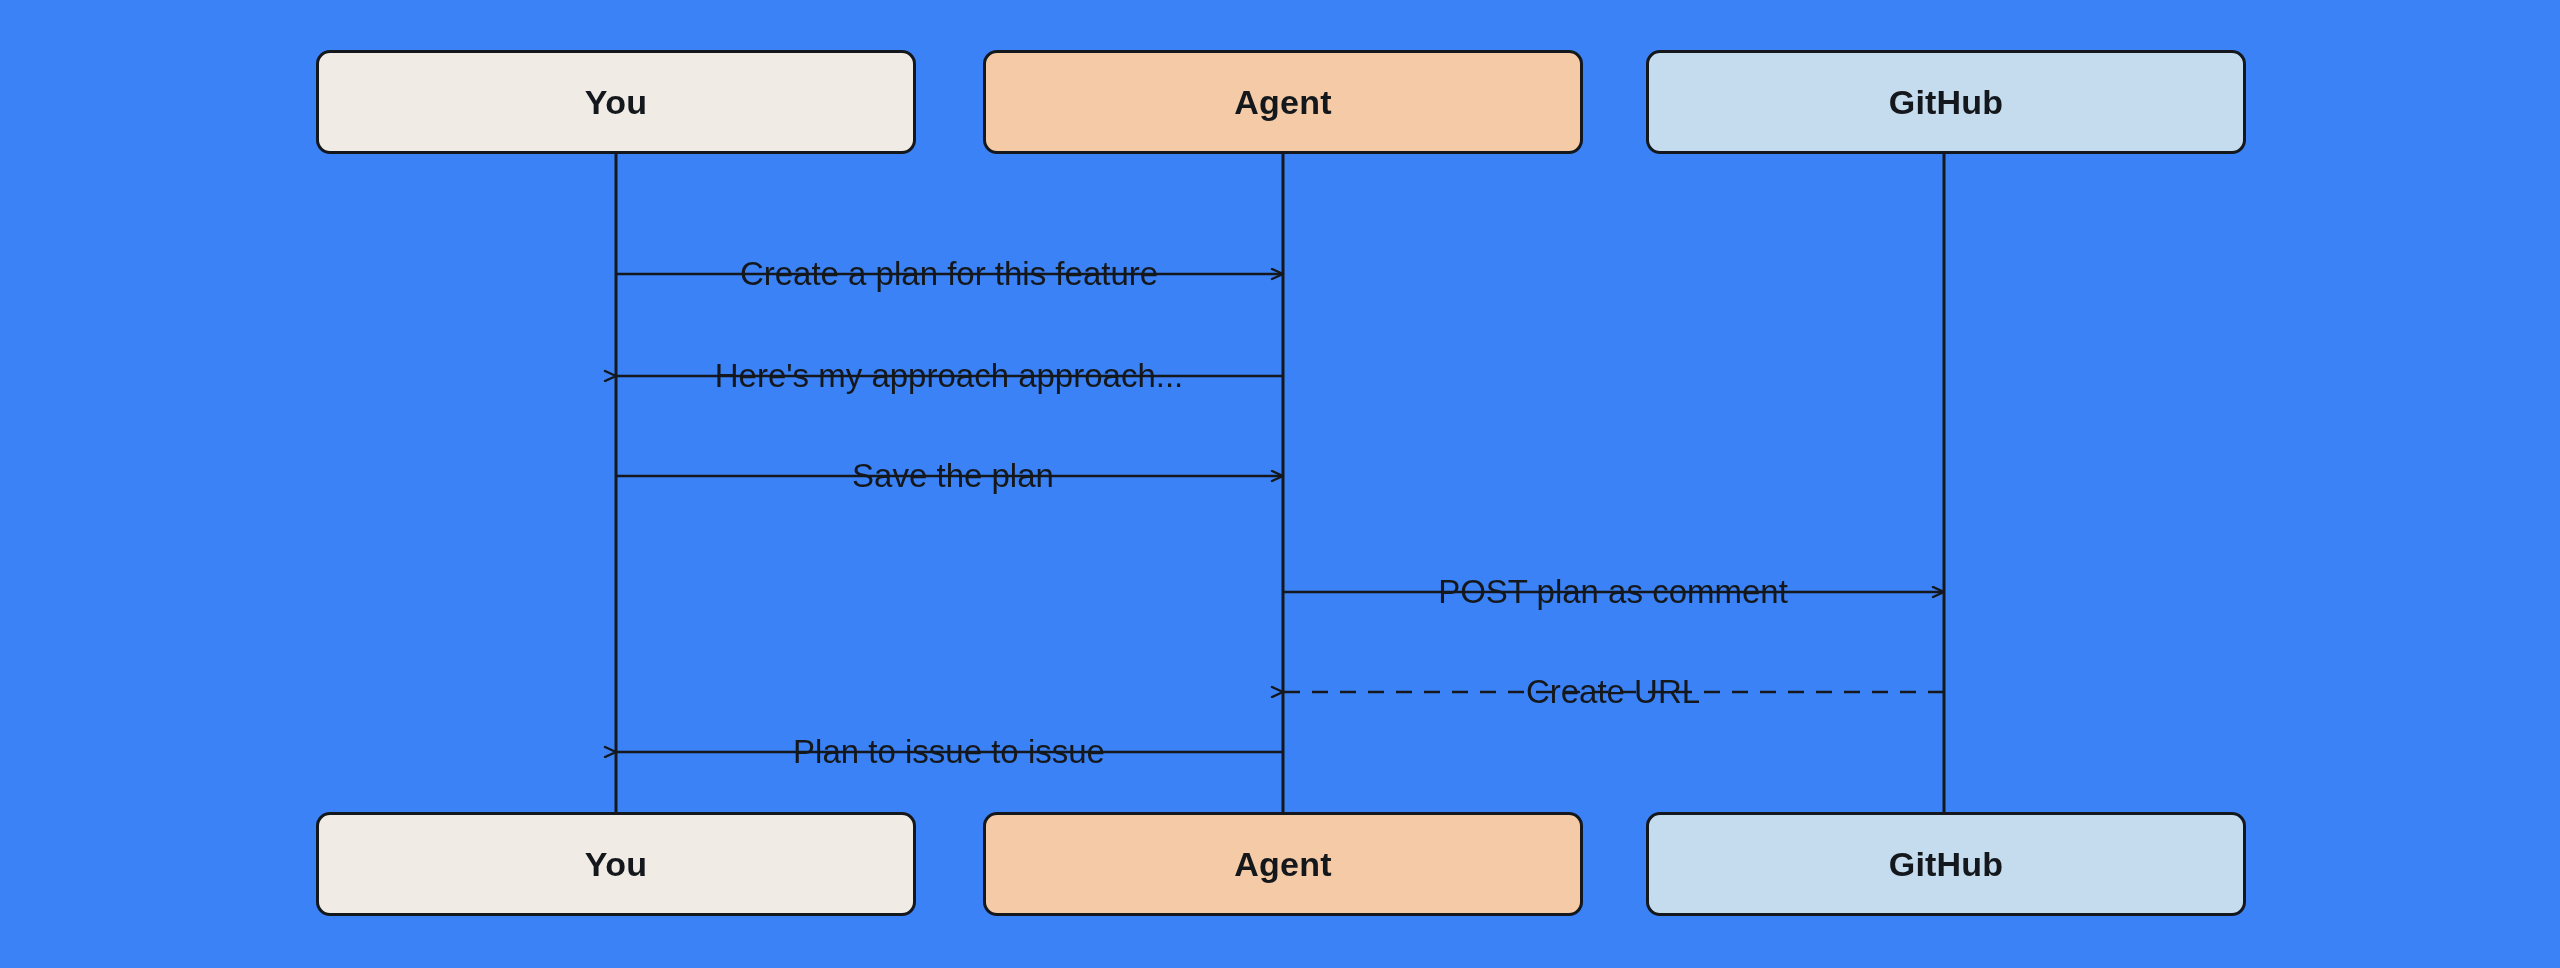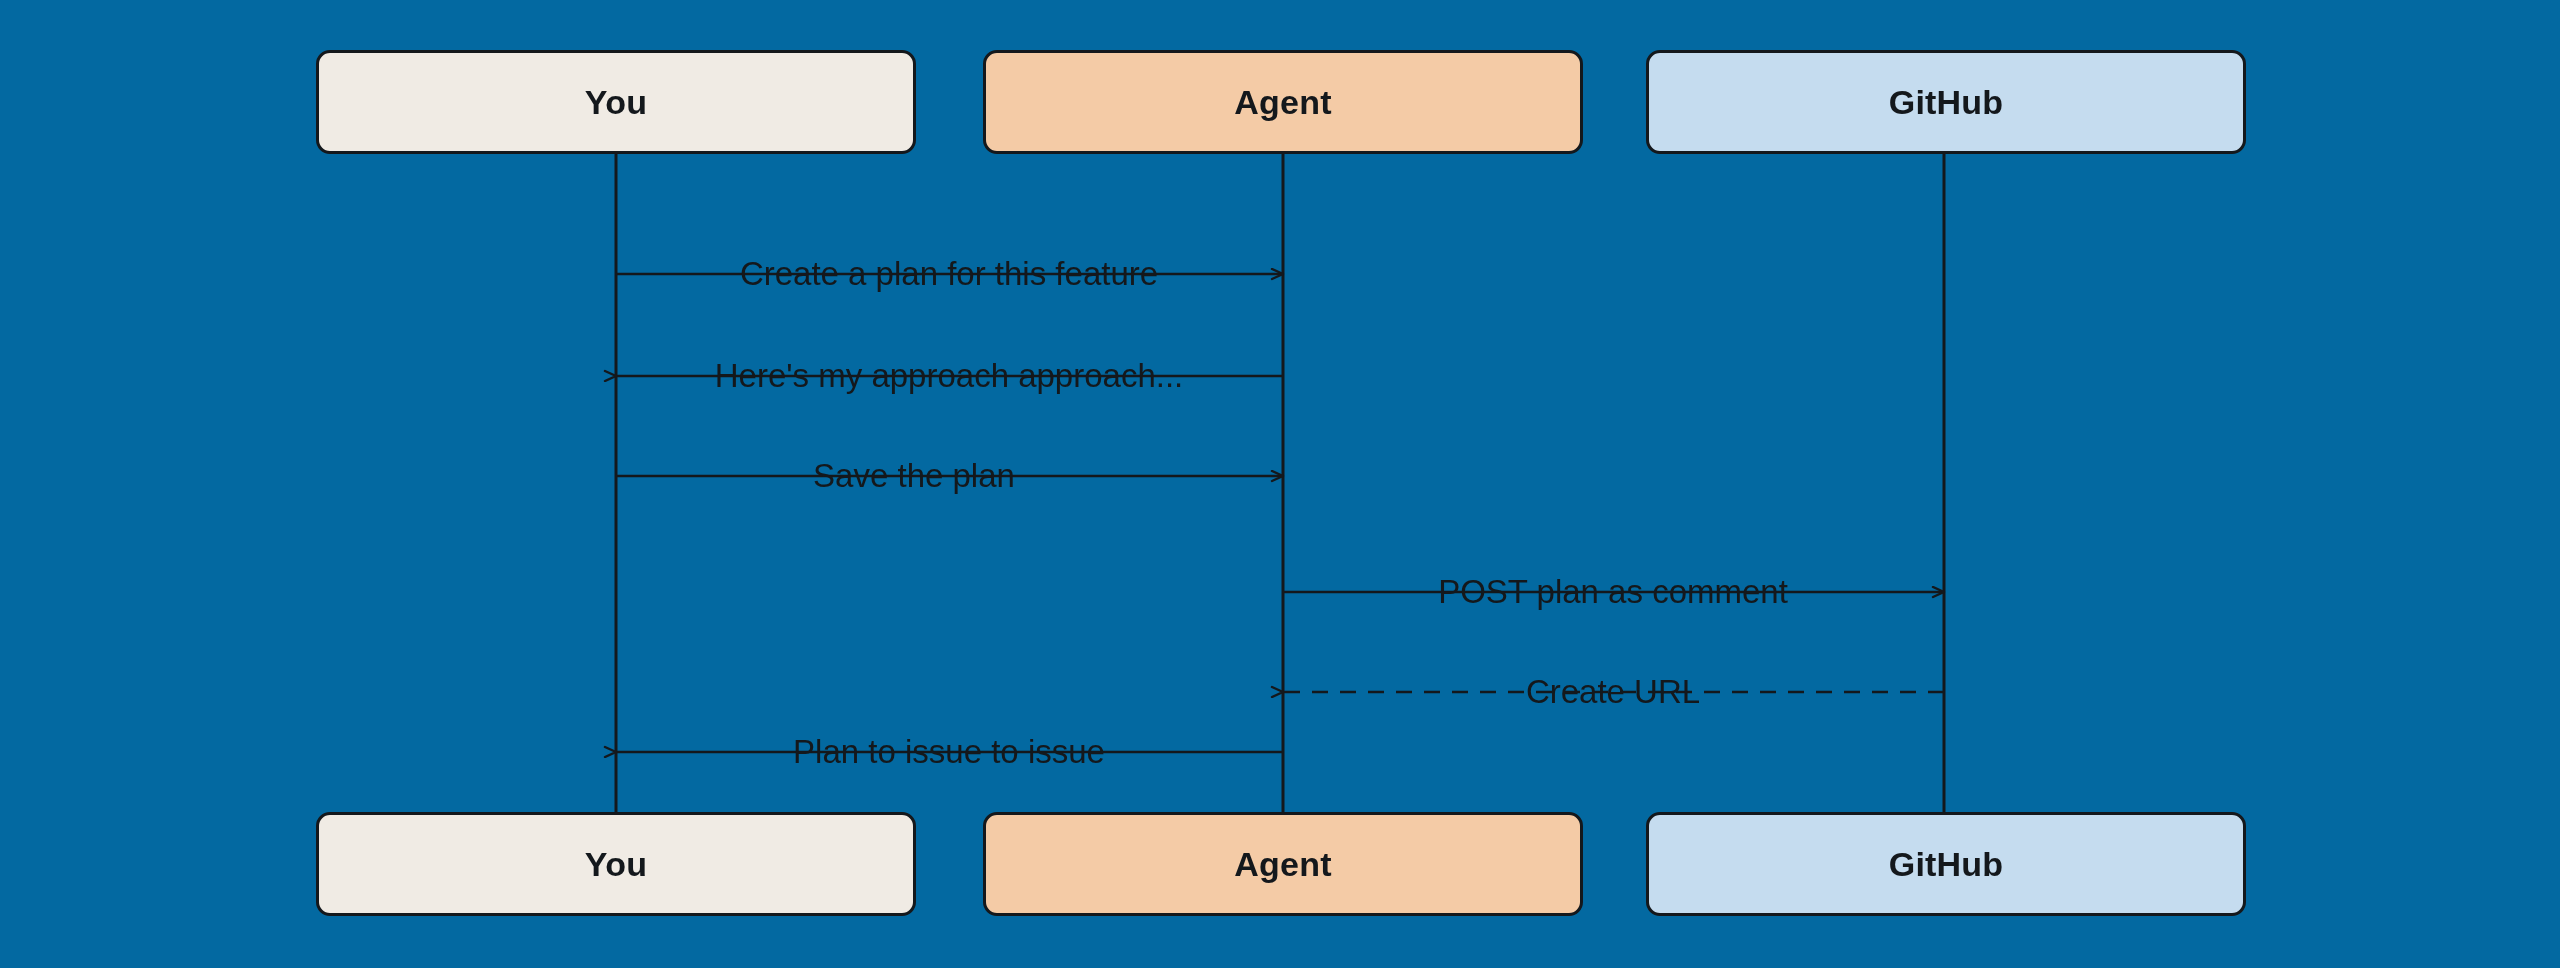--- a/index.html
+++ b/index.html
@@ -10,21 +10,21 @@
   body {
     width: 2560px;
     height: 968px;
     font-family: "Liberation Sans", sans-serif;
     overflow: hidden;
   }
   #diagram-root {
     position: relative;
     width: 2560px;
     height: 968px;
-    background: #0369a1;
+    background: #3b82f6;
   }
   .diagram-svg {
     position: absolute;
     left: 0;
     top: 0;
     width: 2560px;
     height: 968px;
     display: block;
   }
   .actor-box {
@@ -105,19 +105,19 @@
       <div class="actor-box" style="left: 983px; top: 812px; width: 600px; height: 104px; background: rgb(244, 203, 166); border-color: rgb(20, 24, 28);">
         <span class="actor-label">Agent</span>
       </div>
       <div class="actor-box" style="left: 1646px; top: 812px; width: 600px; height: 104px; background: rgb(197, 220, 239); border-color: rgb(20, 24, 28);">
         <span class="actor-label">GitHub</span>
       </div>
     </div>
   <div id="message-labels">
       <div class="msg-label" style="left: 949px; top: 225px;">Create a plan for this feature</div>
       <div class="msg-label" style="left: 949px; top: 327px;">Here's my approach approach...</div>
-      <div class="msg-label" style="left: 914px; top: 427px;">Save the plan</div>
+      <div class="msg-label" style="left: 953px; top: 427px;">Save the plan</div>
       <div class="msg-label" style="left: 1613px; top: 543px;">POST plan as comment</div>
       <div class="msg-label" style="left: 1613px; top: 643px;">Create URL</div>
       <div class="msg-label" style="left: 949px; top: 703px;">Plan to issue to issue</div>
     </div>
 
 </div>
 
 </body></html>

